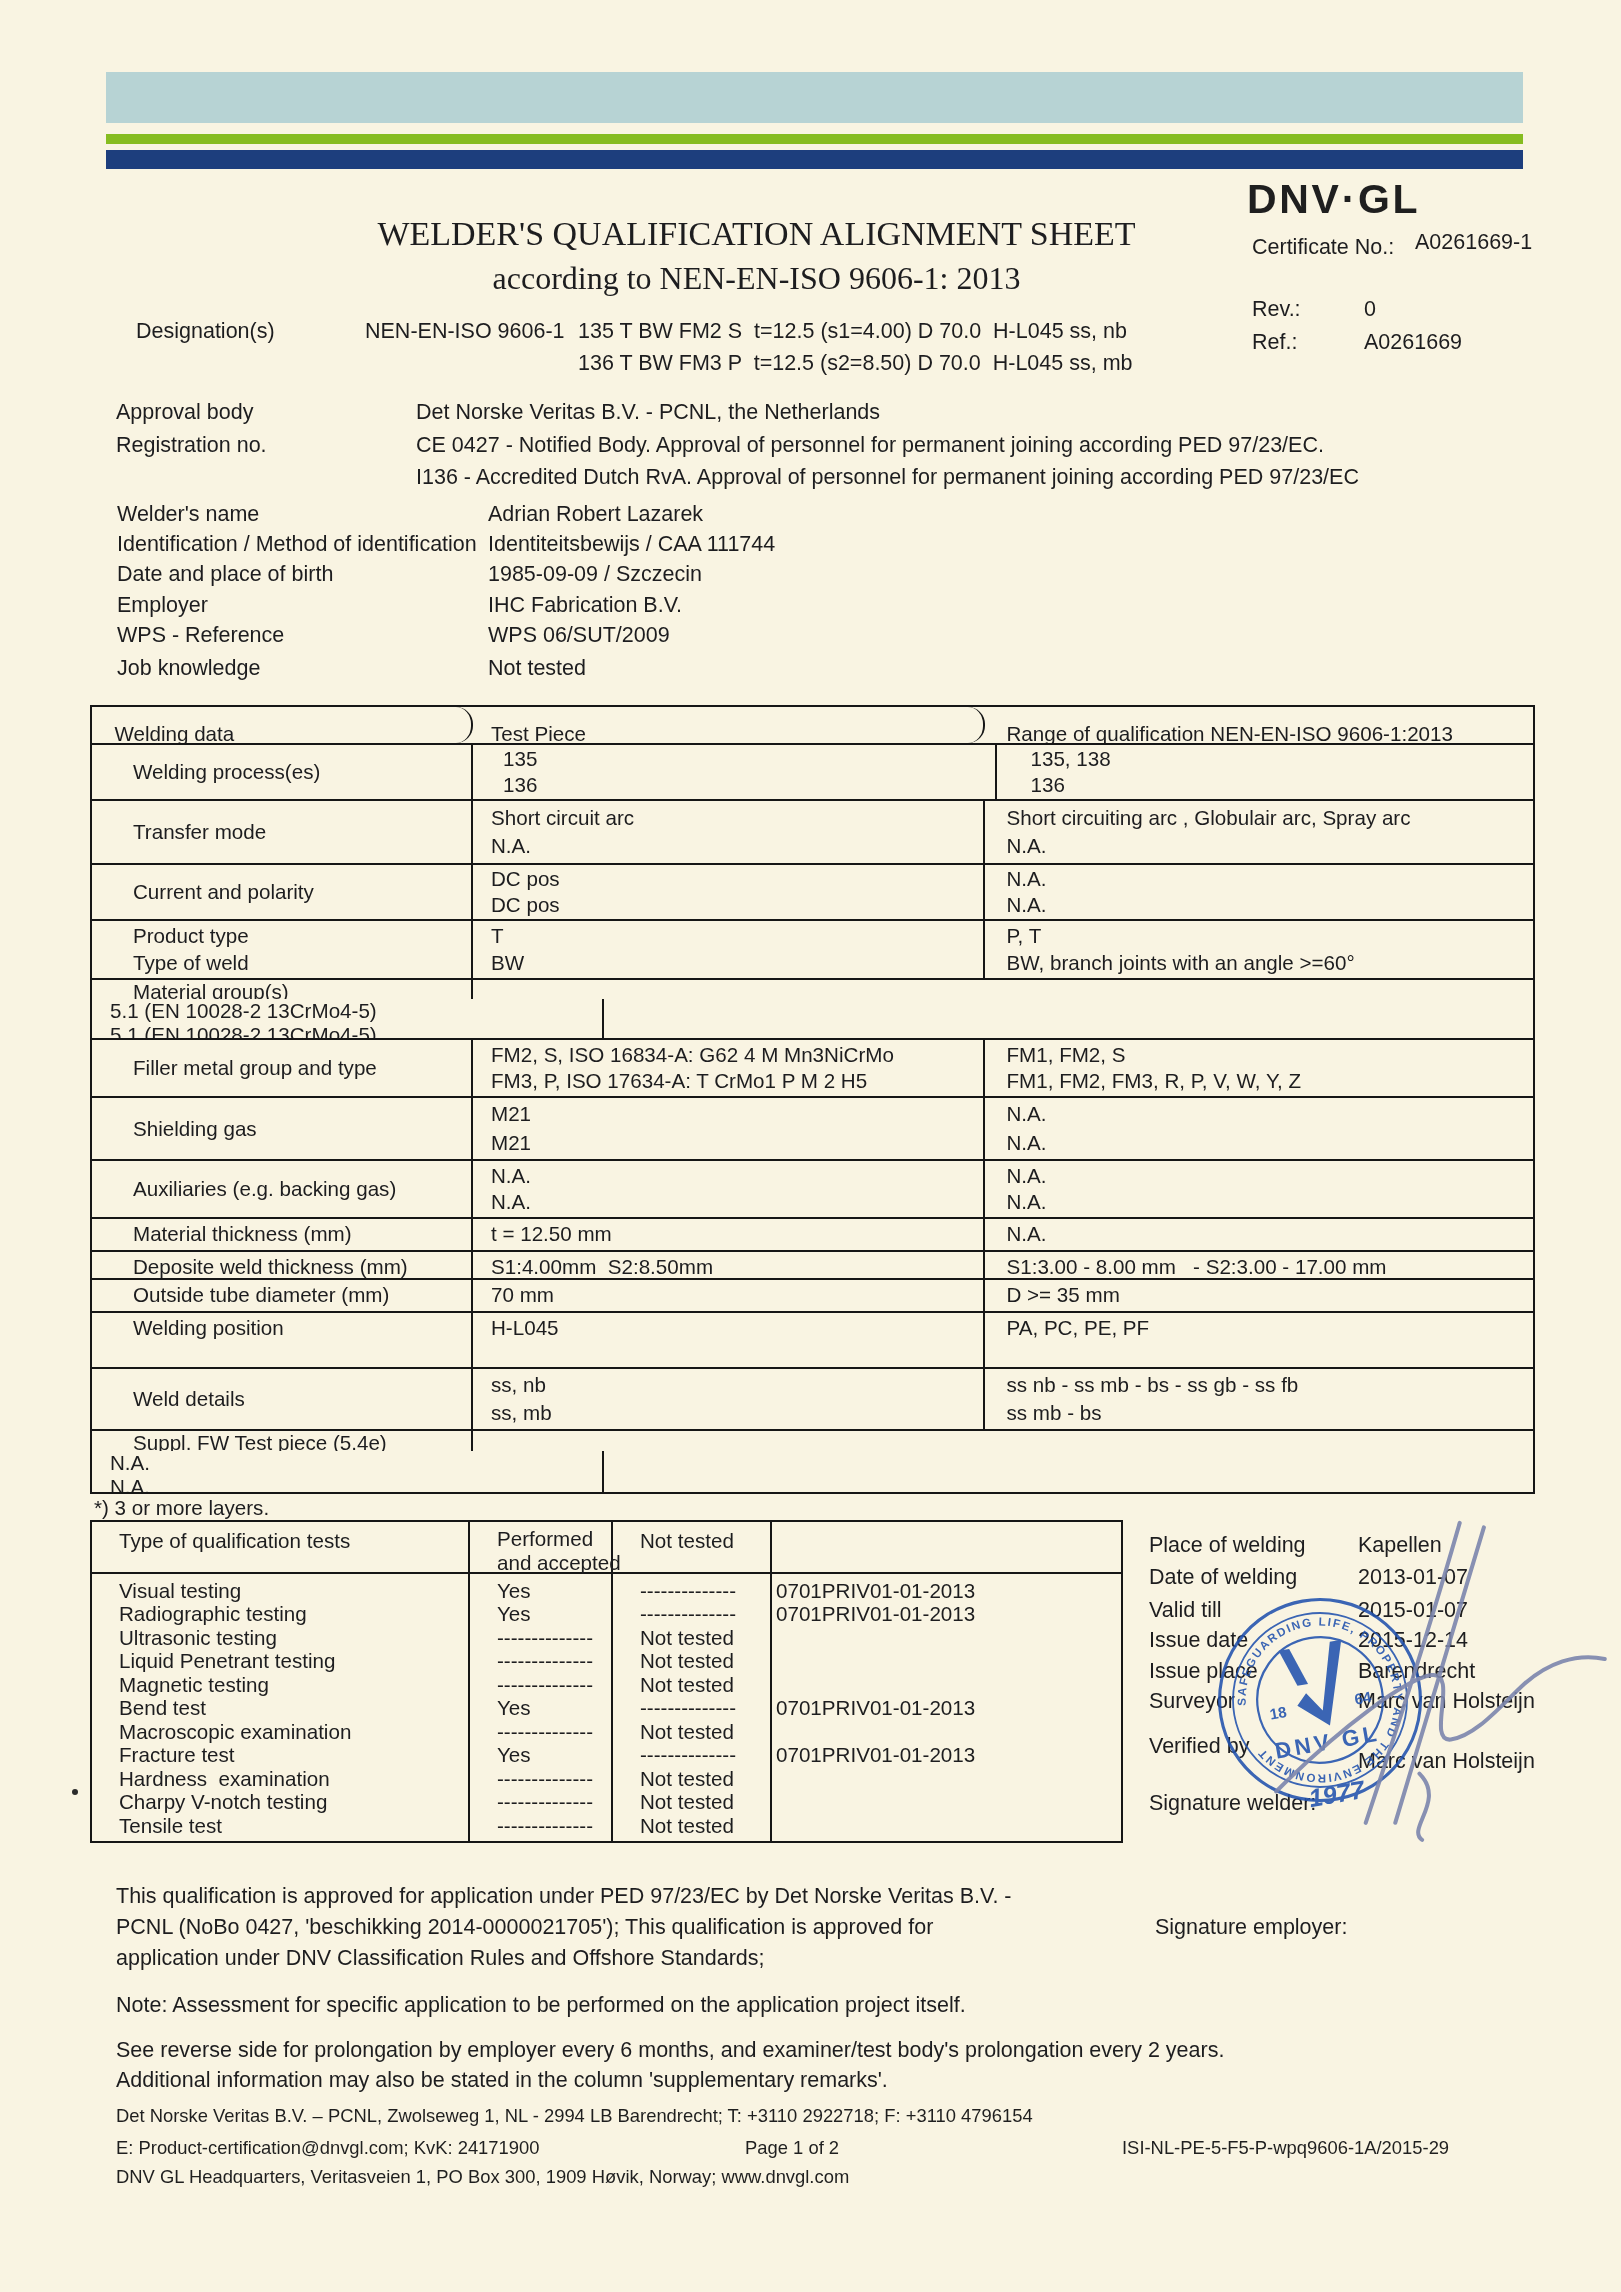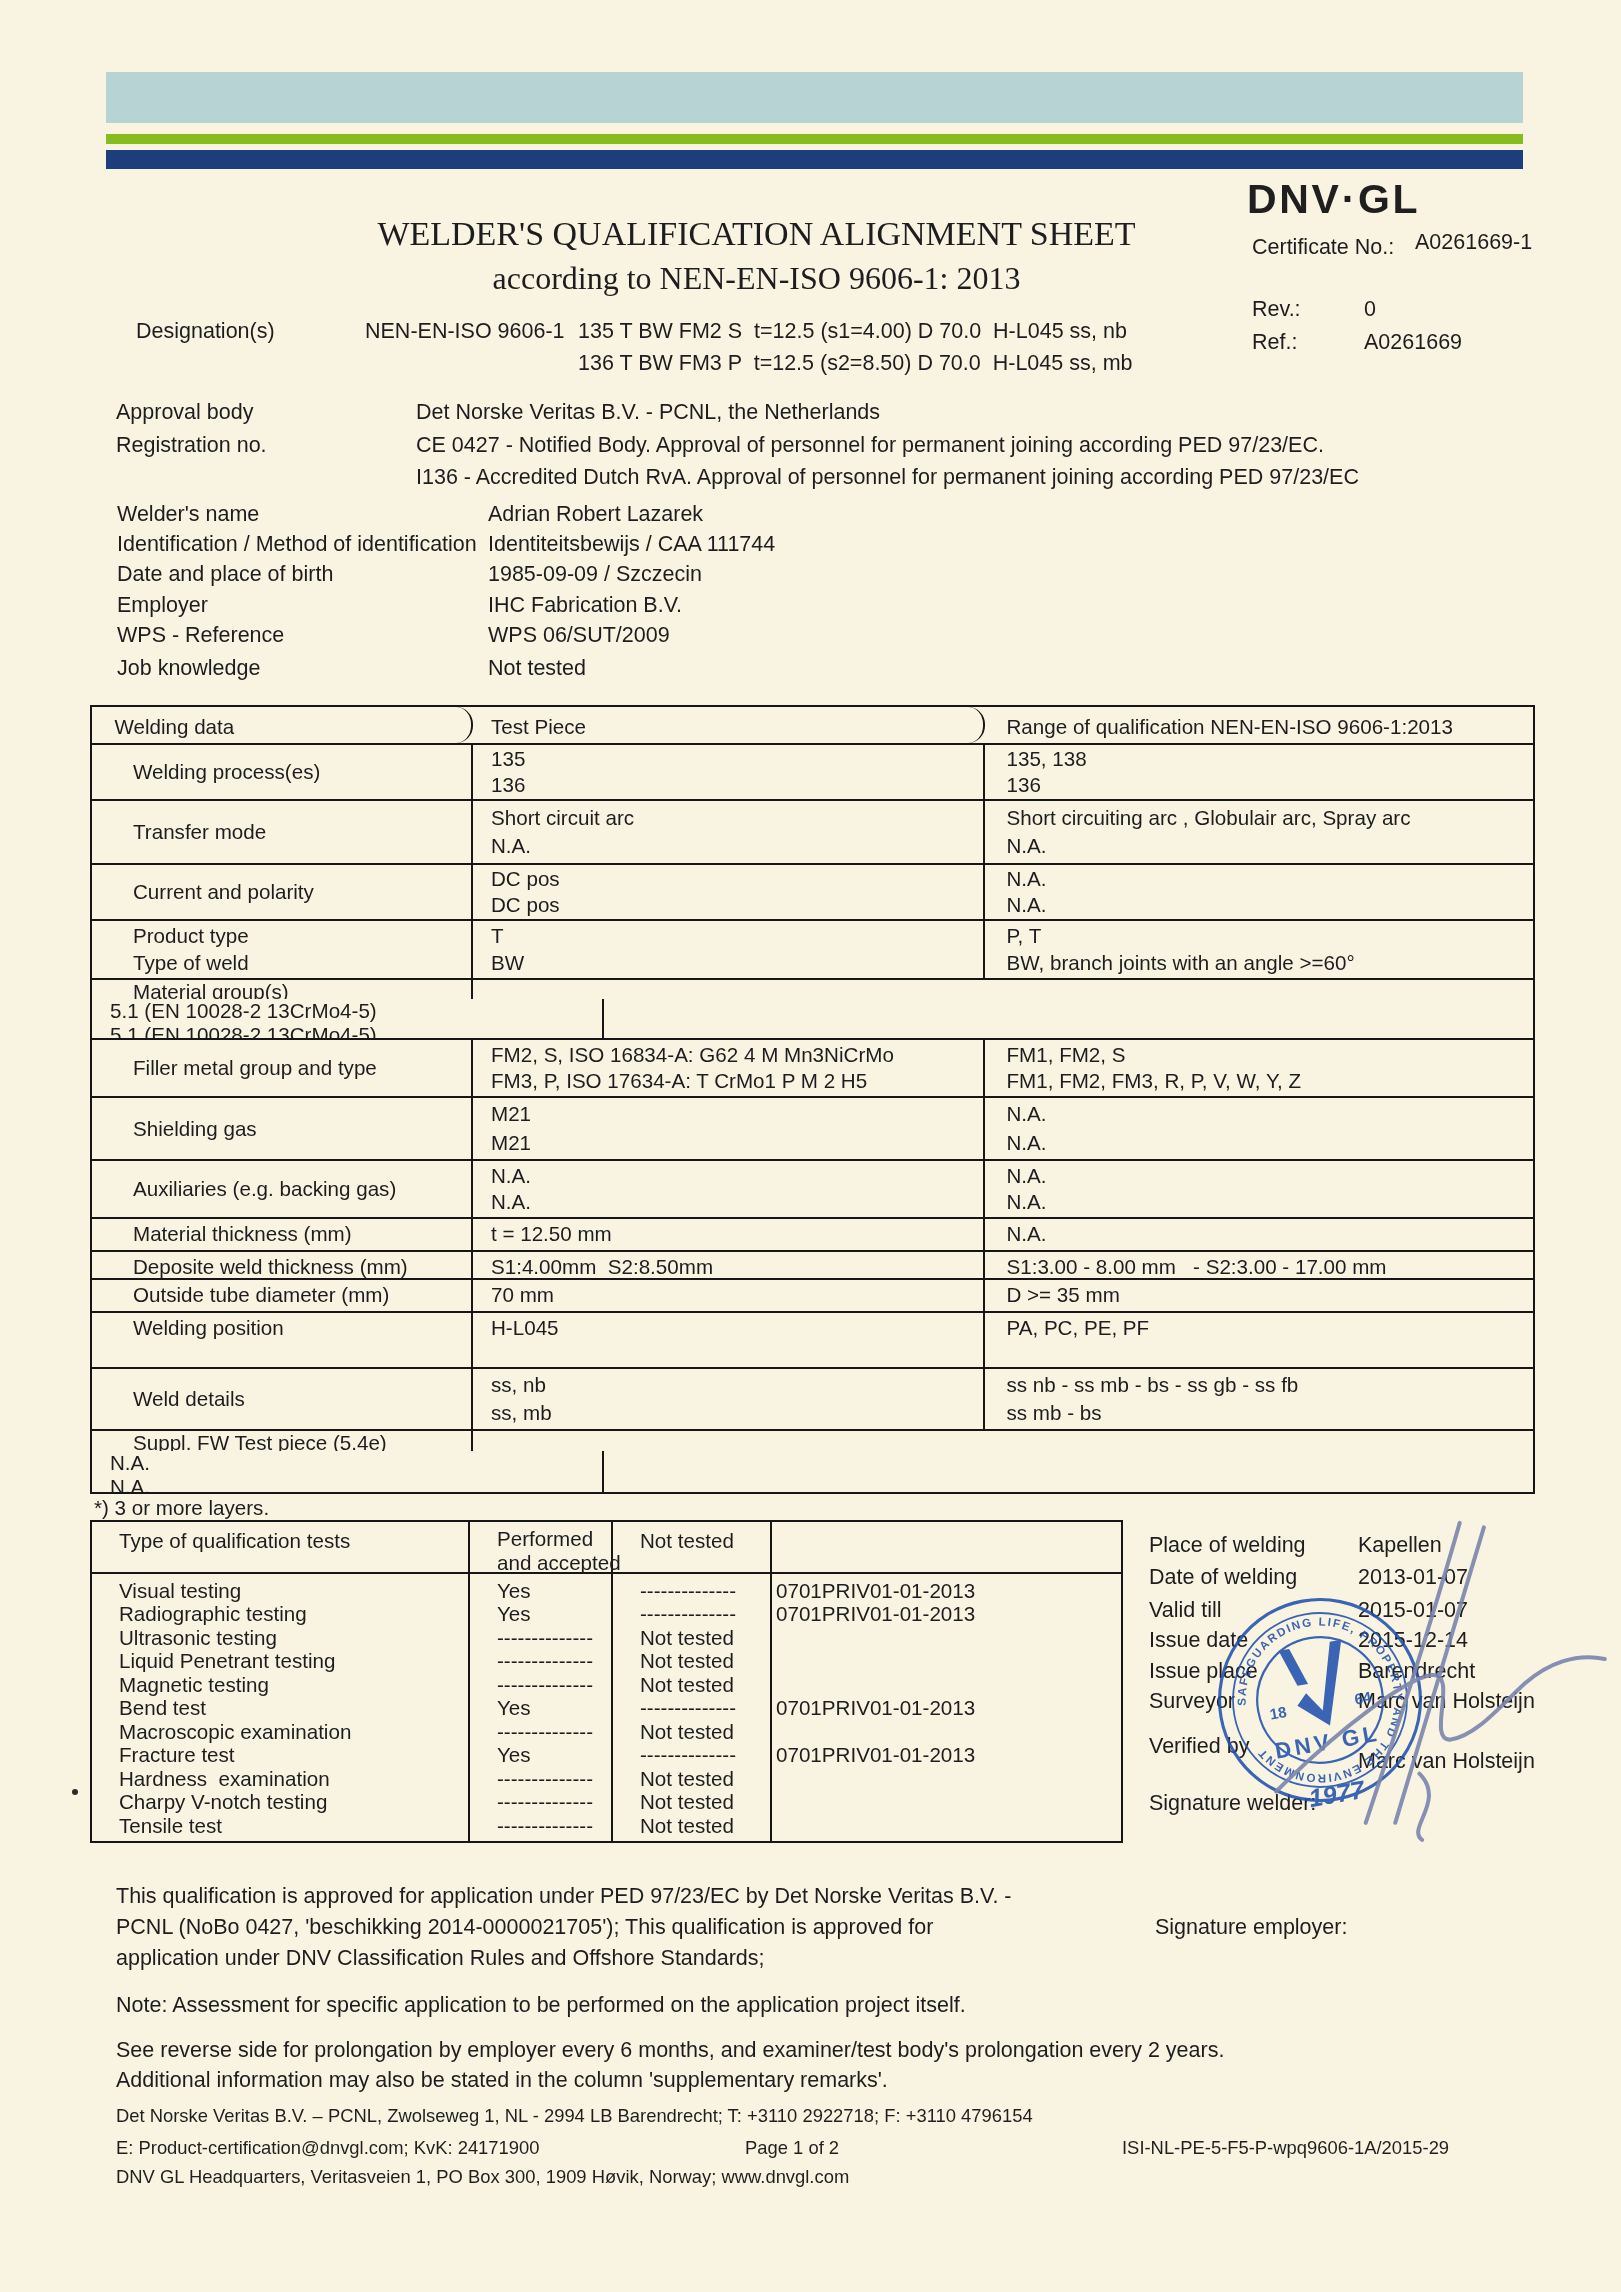--- a/index.html
+++ b/index.html
@@ -36,21 +36,21 @@
     font-size:20.6px;
   }
   .trow { display:flex; box-sizing:border-box; border-top:2.2px solid #161616; }
   .trow:first-child { border-top:none; }
   .cell { box-sizing:border-box; display:flex; flex-direction:column; justify-content:space-evenly; overflow:hidden; }
   .cell .line { white-space:pre; line-height:24px; }
   .c1 { width:381px; border-right:2.2px solid #161616; padding-left:41px; }
   .c2 { width:512px; border-right:2.2px solid #161616; padding-left:18px; }
   .c3 { flex:1; padding-left:21.5px; }
   .thead { height:36px; }
-  .thead .cell { justify-content:flex-start; padding-top:8px;border-radius:17px; }
+  .thead .cell { justify-content:flex-start; padding-top:15px;border-radius:17px; }
   .thead .c1 { padding-left:22.4px; }
   .single .cell, .top-align .cell { justify-content:flex-start; padding-top:2.7px; }
 
   
   #tests-table {
     position:absolute; left:90px; top:1520px; width:1033px; height:323px;
     border:2.7px solid #161616; box-sizing:border-box; font-size:20.6px;
   }
   .vline { position:absolute; top:0; bottom:0; width:2.2px; background:#161616; }
   .tt-head { position:absolute; left:0; right:0; top:0; height:52px; border-bottom:2.7px solid #161616; box-sizing:border-box; }
@@ -120,21 +120,21 @@
       <div class="cell c1">
           <span class="line">Welding data</span>
         </div>
       <div class="cell c2">
           <span class="line">Test Piece</span>
         </div>
       <div class="cell c3">
           <span class="line">Range of qualification NEN-EN-ISO 9606-1:2013</span>
         </div>
     </div>
-  <div class="trow" style="height: 56px;">
+  <div class="trow" style="height: 56px; gap: 12px;">
         <div class="cell c1">
           <span class="line">Welding process(es)</span>
         </div>
         <div class="cell c2">
           <span class="line">135</span>
           <span class="line">136</span>
         </div>
         <div class="cell c3">
           <span class="line">135, 138</span>
           <span class="line">136</span>

